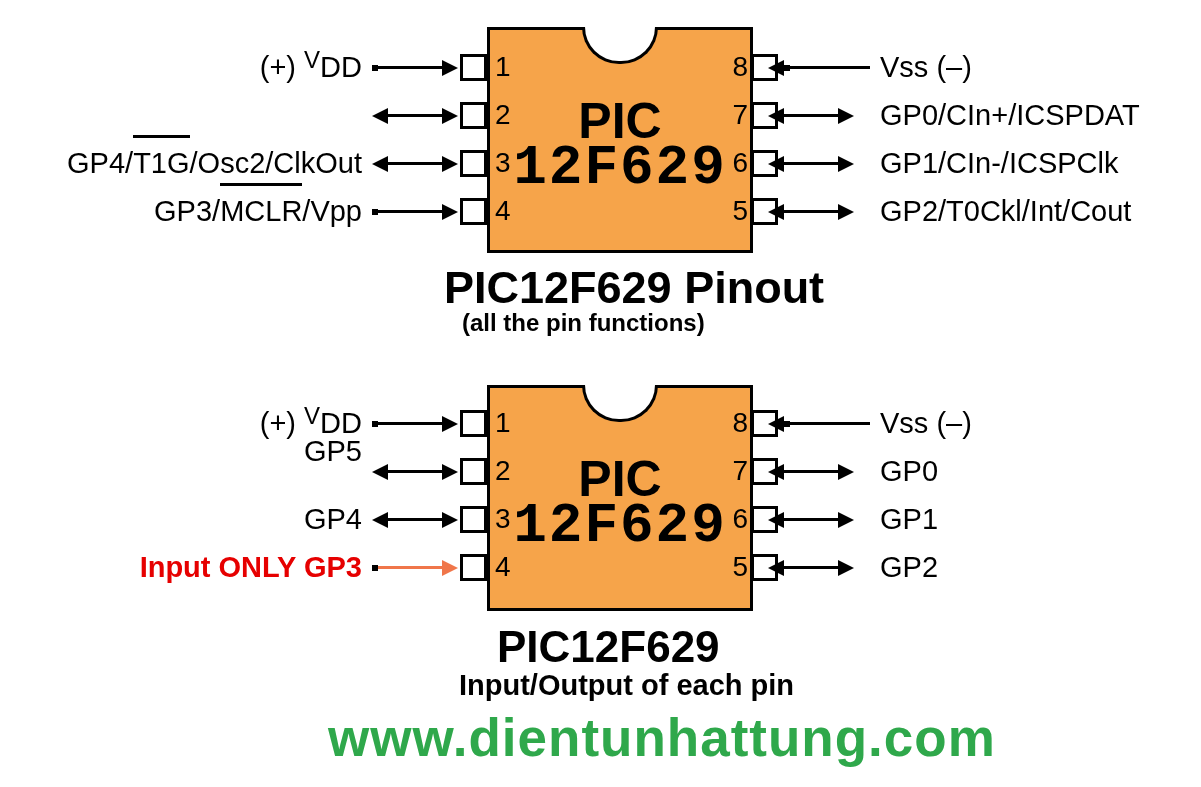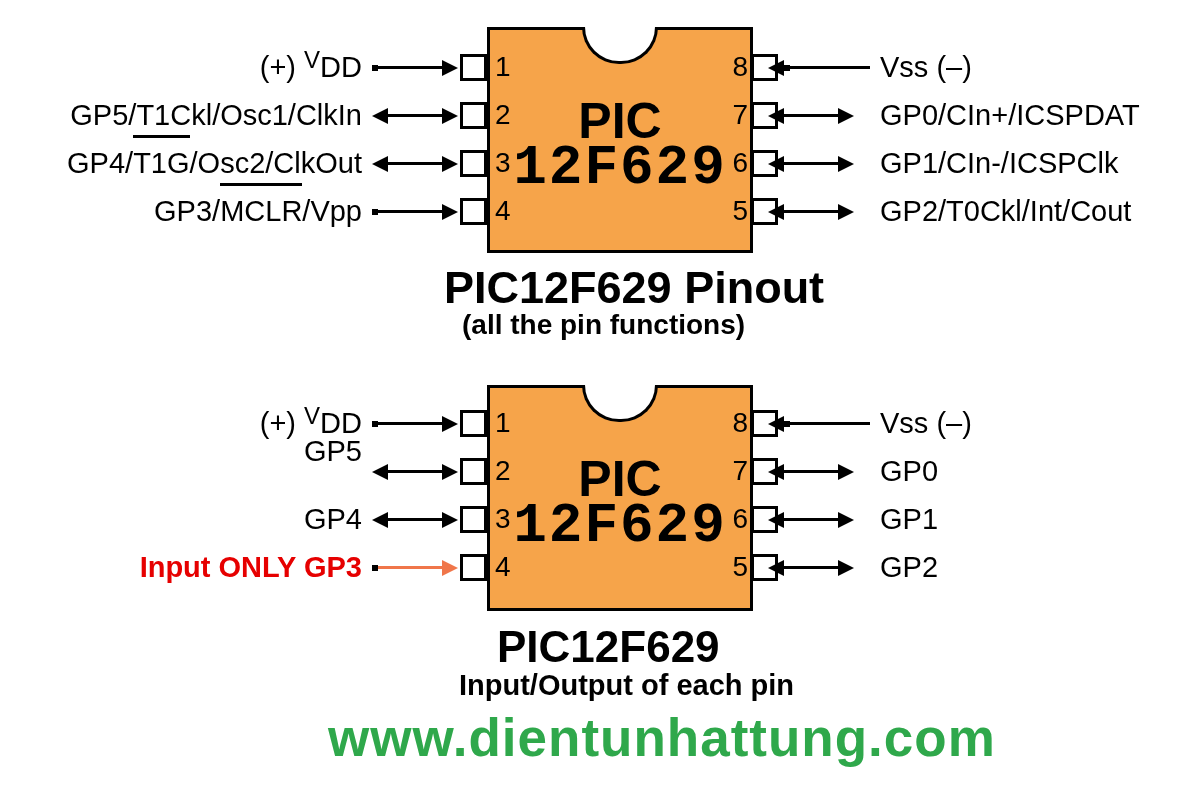--- a/index.html
+++ b/index.html
@@ -50,41 +50,40 @@
   .arr.hl::before{right:100%;border-width:8px 16px 8px 0;
     border-color:transparent var(--text,#000) transparent transparent;}
   .sr{width:70px;}
   .db{width:54px;}
   .sl{width:86px;}
   .arr.orange{background:var(--gp3-arrow-orange,#F0764A);}
   .arr.orange::after{border-left-color:var(--gp3-arrow-orange,#F0764A);}
   
   .cap{position:absolute;font-weight:bold;white-space:nowrap;}
   .t1{left:444px;top:262px;font-size:45px;}
-  .s1{left:462px;top:309px;font-size:28px;}
+  .s1{left:462px;top:309px;font-size:24px;}
   .t2{left:497px;top:622px;font-size:44px;}
   .s2{left:459px;top:669px;font-size:29px;}
   .web{left:281px;top:707px;font-size:53px;color:var(--website-green,#2FA84B);letter-spacing:1px;margin-left:47px;}
 </style>
 </head>
 <body>
 
 <div id="canvas">
 
   <div class="chip" style="top:27px"></div>
   <div class="notch" style="top:27px"></div>
   <div class="chipname cn1" style="top:97px">PIC</div>
   <div class="chipname cn2" style="top:144px">12F629</div>
 
   <div class="plabel l" style="top:50px"><span>(+) </span><span class="vsup">V</span><span>DD</span></div>
   <div class="arr hr sr" style="left:372px;top:66px"></div>
   <div class="psq" style="left:460px;top:54px"></div>
   <div class="pnum ln" style="top:51px">1</div>
 
-  <div class="plabel l" style="top:98px">GP5/T1Ckl/Osc1/ClkIn</div>
   <div class="arr hr hl db" style="left:388px;top:114px"></div>
   <div class="psq" style="left:460px;top:102px"></div>
   <div class="pnum ln" style="top:99px">2</div>
 
   <div class="plabel l" style="top:146px"><span>GP4/</span><span class="ov">T1G</span><span>/Osc2/ClkOut</span></div>
   <div class="arr hr hl db" style="left:388px;top:162px"></div>
   <div class="psq" style="left:460px;top:150px"></div>
   <div class="pnum ln" style="top:147px">3</div>
 
   <div class="plabel l" style="top:194px"><span>GP3/</span><span class="ov">MCLR</span><span>/Vpp</span></div>

